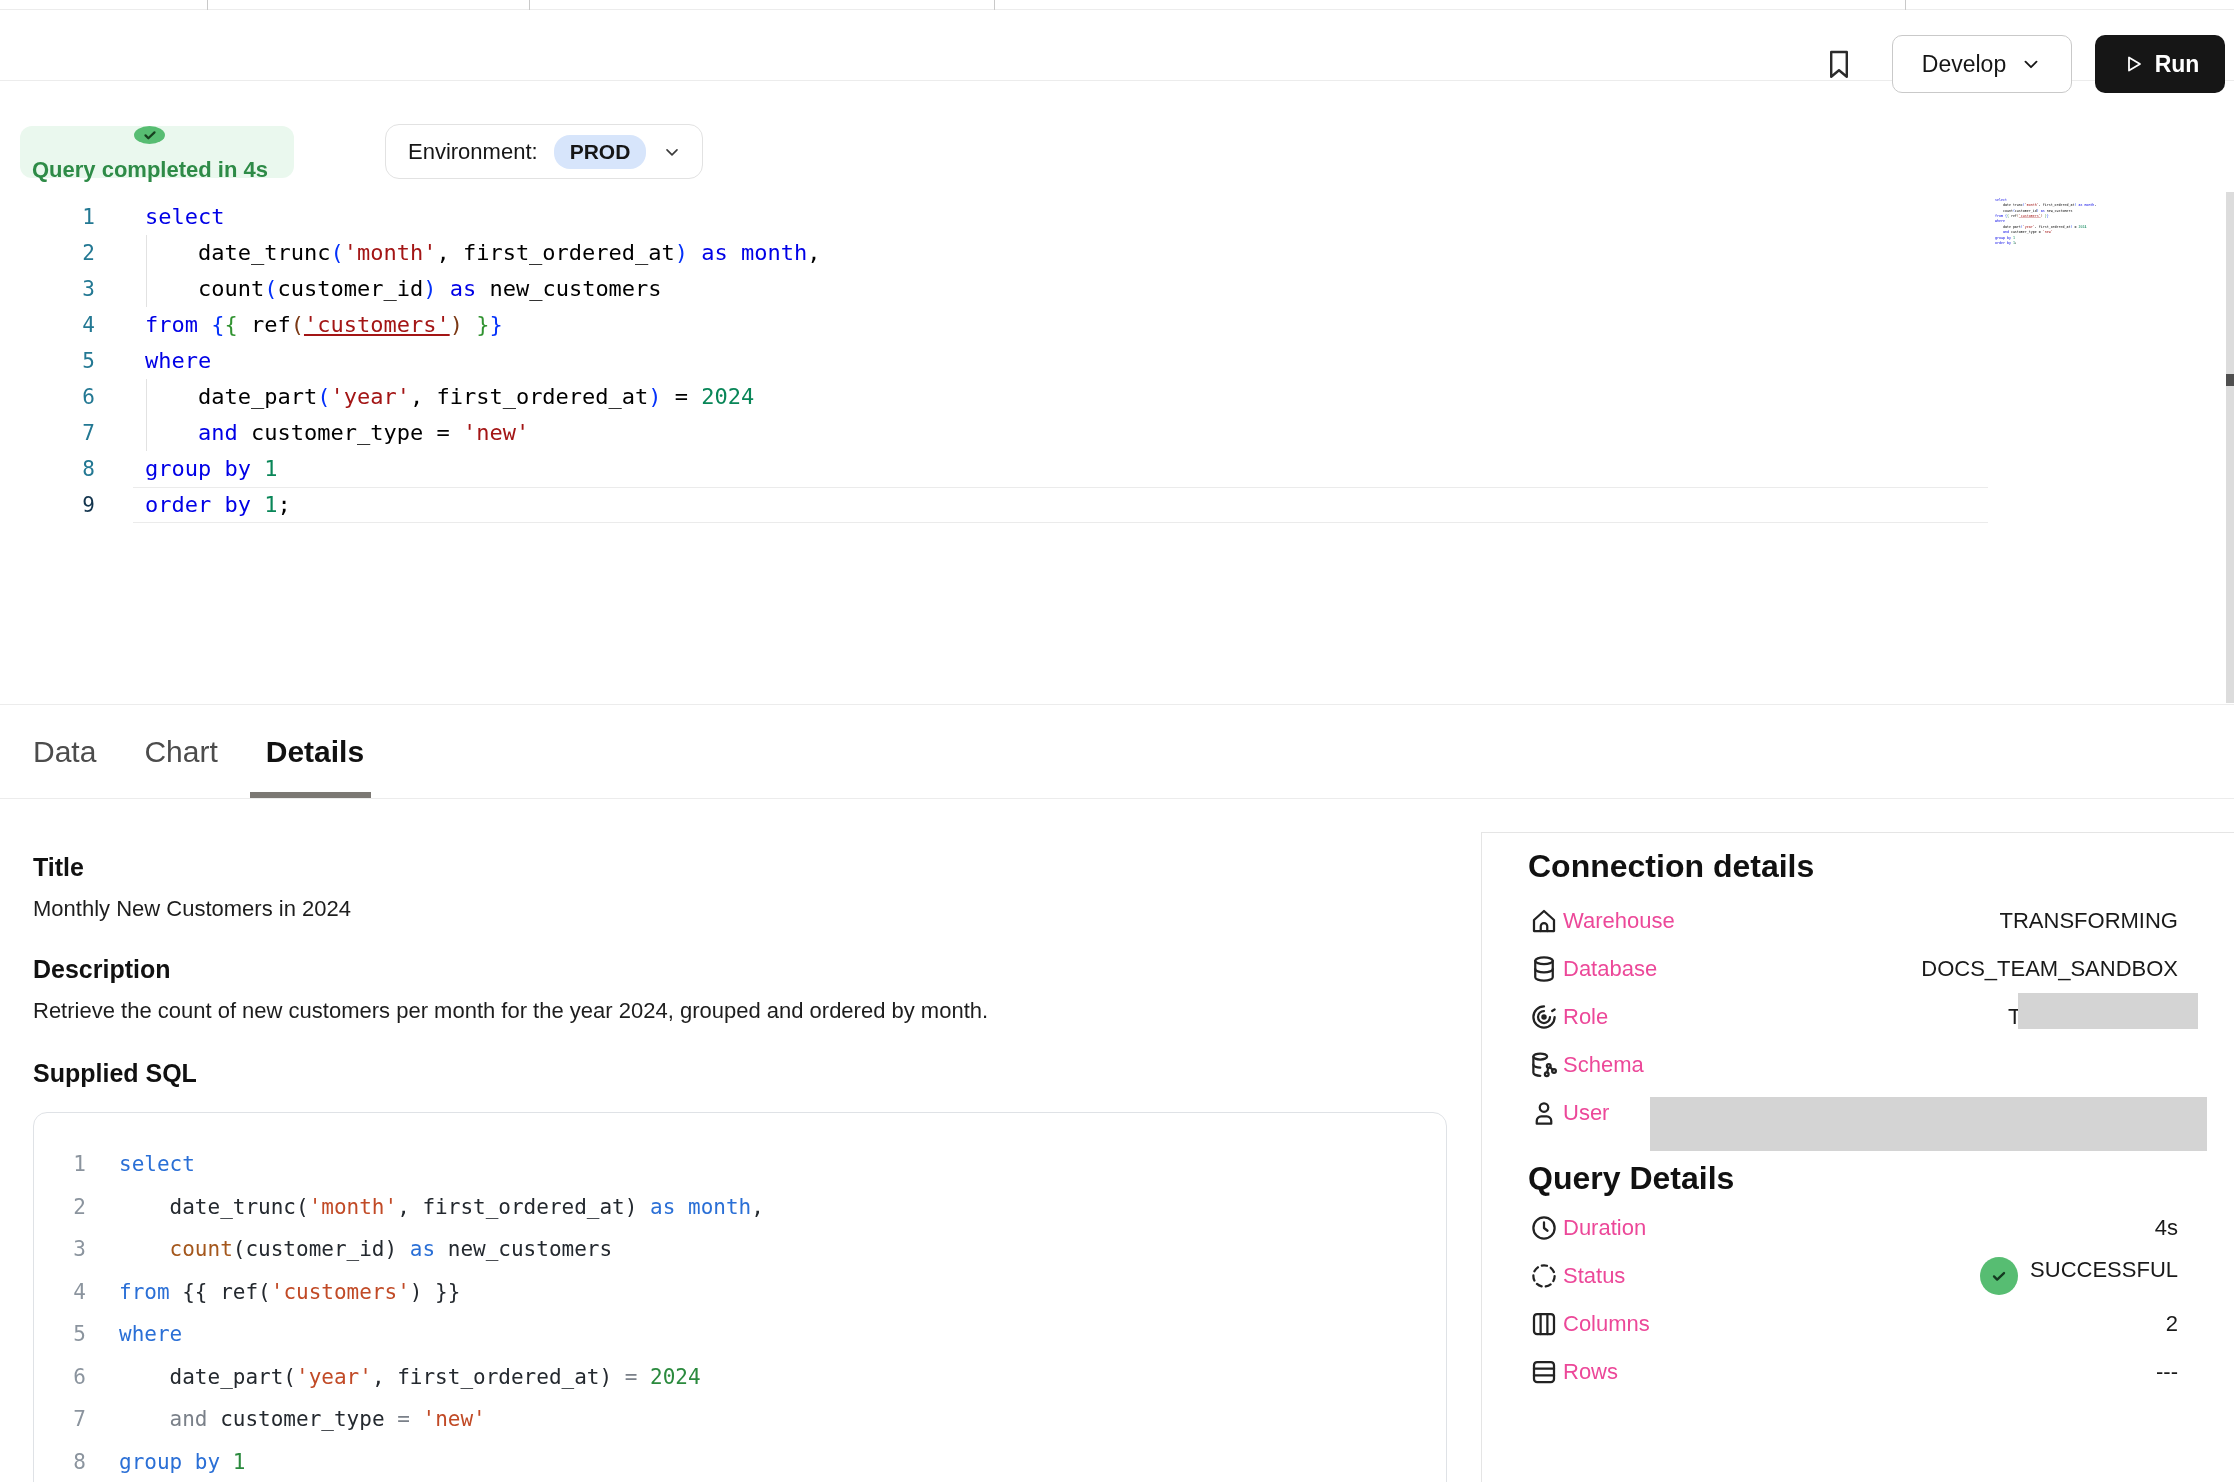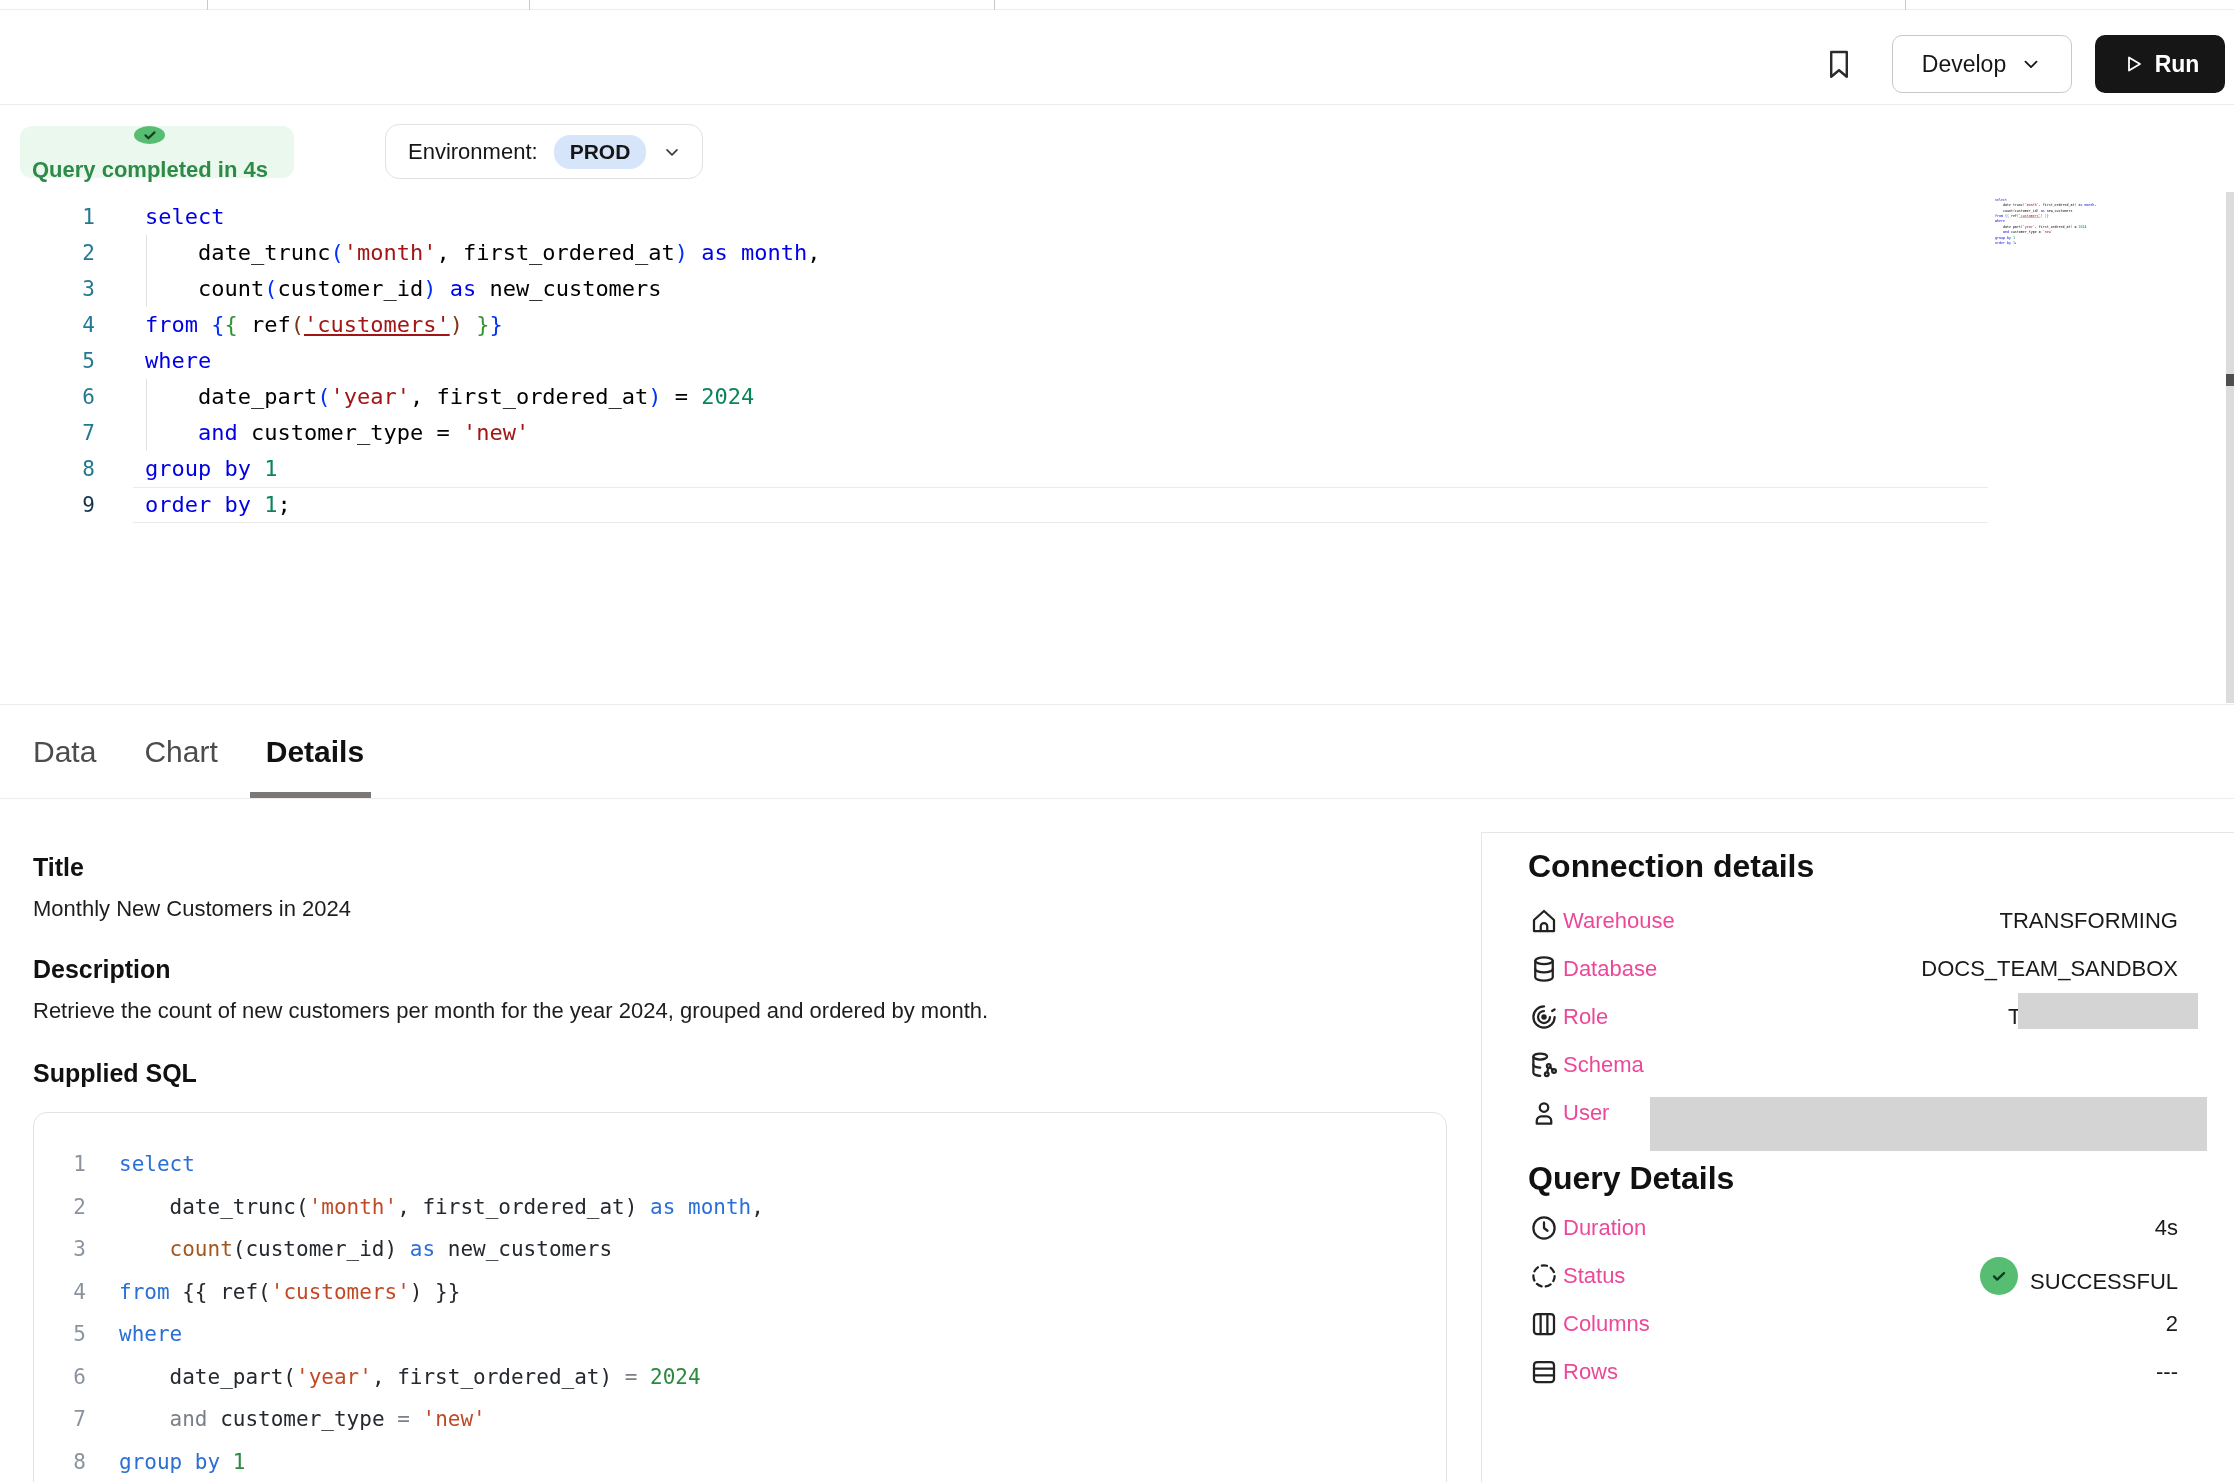--- a/index.html
+++ b/index.html
@@ -7,21 +7,21 @@
   body {
     position:relative; overflow:hidden; background:#fff;
     font-family:"Liberation Sans", sans-serif; color:#1a1a1a;
   }
 
   
   #tabstrip { position:absolute; left:0; top:0; width:2234px; height:10px; background:#fff; border-bottom:1px solid #ececec; }
   #tabstrip .tick { position:absolute; top:0; width:1px; height:10px; background:#c9c9c9; }
 
   
-  #toolbar { position:absolute; left:0; top:11px; width:2234px; height:94px; background:#fff; border-bottom:1px solid #ececec; }
+  #toolbar { position:absolute; left:0; top:11px; width:2234px; height:70px; background:#fff; border-bottom:1px solid #ececec; }
   #bookmark-btn { position:absolute; left:1822px; top:30px; width:44px; height:46px; background:none; border:none; cursor:pointer; color:#2b2b2b; }
   #develop-btn { position:absolute; left:1892px; top:24px; width:180px; height:58px; background:#fff; border:1px solid #c9c9c9; border-radius:10px;
     display:flex; align-items:center; justify-content:center; gap:14px; font-size:23px; color:#161616; cursor:pointer; font-family:inherit;}
   #run-btn { position:absolute; left:2095px; top:24px; width:130px; height:58px; background:#161616; border:none; border-radius:10px;
     display:flex; align-items:center; justify-content:center; gap:10px; font-size:23px; font-weight:600; color:#fff; cursor:pointer; font-family:inherit;}
 
   
   #status-row { position:absolute; left:0; top:106px; width:2234px; height:90px; background:#fff; }
   #status-pill { position:absolute; left:20px; top:20px; height:52px; padding:0 26px 0 12px; background:#eaf8ee; border-radius:12px;
     display:flex; align-items:center; gap:13px;flex-direction:column; }
@@ -89,21 +89,21 @@
     border-top:1px solid #e5e5e5; border-left:1px solid #e5e5e5; padding:0 56px 0 46px; }
   .p-head { font-size:32px; font-weight:700; color:#111; line-height:30px; }
   #conn-head { margin-top:18px; }
   #conn-rows { margin-top:16px; }
   #query-head { margin-top:26px; }
   #query-rows { margin-top:11px; }
   .panel-row { display:flex; align-items:center; height:48px; }
   .row-left { display:flex; align-items:center; gap:4px; flex:none; color:#ec4899;text-align:center; }
   .row-left .picon { width:31px; height:31px; color:#222; display:flex; align-items:center; justify-content:center; }
   .row-label { font-size:22px; }
-  .row-value { margin-left:auto; font-size:22px; color:#1a1a1a; display:flex; align-items:flex-end; gap:12px; }
+  .row-value { margin-left:auto; font-size:22px; color:#1a1a1a; display:flex; align-items:flex-start; gap:12px; }
   .ok-circle { width:38px; height:38px; border-radius:50%; background:#57bd72; display:flex; align-items:center; justify-content:center; color:#143a20; }
   .redact { position:absolute; background:#d4d4d4; }
   #redact-schema { left:536px; top:160px; width:180px; height:36px; }
   #redact-user { left:168px; top:264px; width:557px; height:54px; }
 
   svg { display:block; }
 </style>
 </head>
 <body>
 

